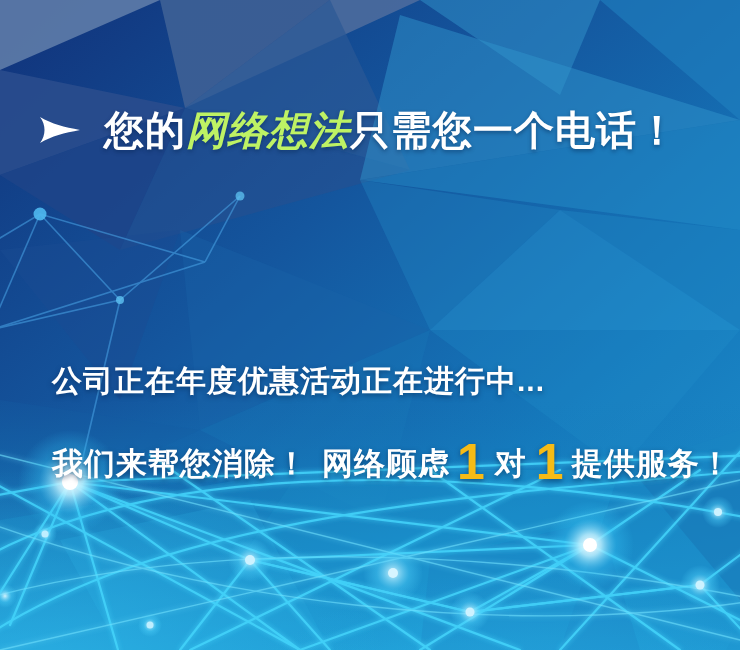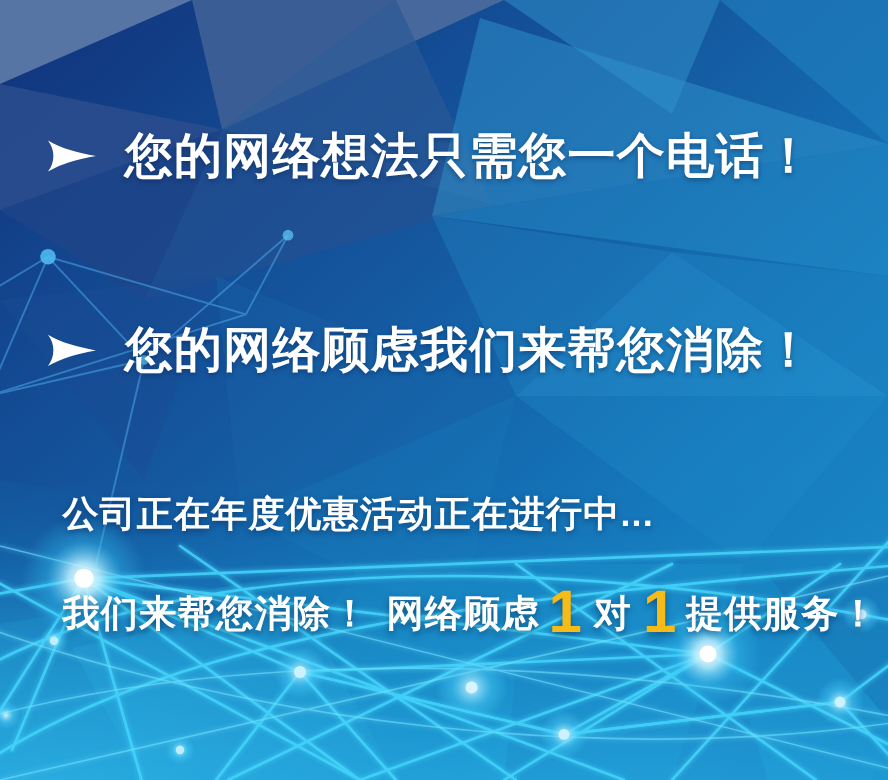--- a/index.html
+++ b/index.html
@@ -52,33 +52,33 @@
     margin-left: 22px;
     font-size: 40px;
     font-weight: bold;
     letter-spacing: 1px;
     color: #ffffff;
     white-space: nowrap;
     line-height: 1;
     text-shadow: 0 2px 4px rgba(4, 30, 70, 0.45);
   }
   .headline-text .hl {
-    color: #ffffff;
+    color: #bef264;
+    font-style: italic;
   }
 
   
   .subline {
     position: absolute;
     left: 52px;
     font-weight: bold;
     color: #ffffff;
     white-space: nowrap;
     line-height: 1;
     text-shadow: 0 2px 5px rgba(4, 30, 70, 0.5);
-    margin-top: 48px;
   }
   #subline-1 {
     top: 366px;
     font-size: 30px;
     letter-spacing: 1px;
   }
   #subline-2 {
     top: 432px;
     font-size: 31px;
     letter-spacing: 1px;
@@ -264,28 +264,20 @@
     <div class="headline-row" style="top:104px;">
       <svg class="bullet-arrow" viewBox="0 0 44 30">
         <path d="M2,2 C14,9 26,12 42,15 C26,18 14,21 2,28 C8,20 8,10 2,2 Z" fill="#ffffff"></path>
       </svg>
       <div class="headline-text">
         <span>您的</span><span class="hl">网络想法</span><span>只需您一个电话！</span>
       </div>
     </div>
 
 
-    <div class="headline-row" style="top:266px;">
-      <svg class="bullet-arrow" viewBox="0 0 44 30">
-        <path d="M2,2 C14,9 26,12 42,15 C26,18 14,21 2,28 C8,20 8,10 2,2 Z" fill="#ffffff"></path>
-      </svg>
-      <div class="headline-text">
-        <span>您的</span><span class="hl">网络顾虑</span><span>我们来帮您消除！</span>
-      </div>
-    </div>
 
     <div class="subline" id="subline-1">公司正在年度优惠活动正在进行中...</div>
 
     <div class="subline" id="subline-2">
       <span class="seg">我们来帮您消除！</span>
       <span class="spacer-gap"></span>
       <span class="seg">网络顾虑</span>
       <span class="bignum">1</span>
       <span class="seg mid">对</span>
       <span class="bignum">1</span>

